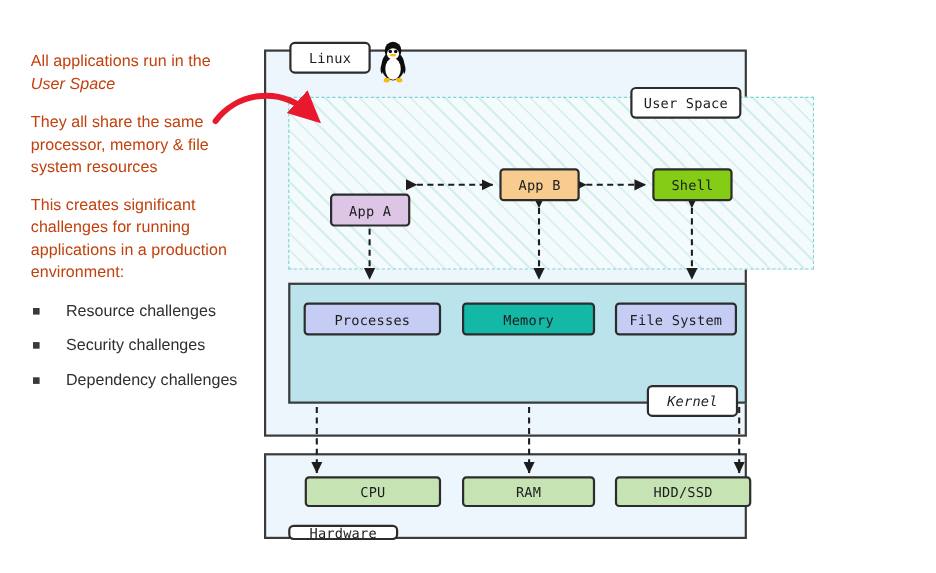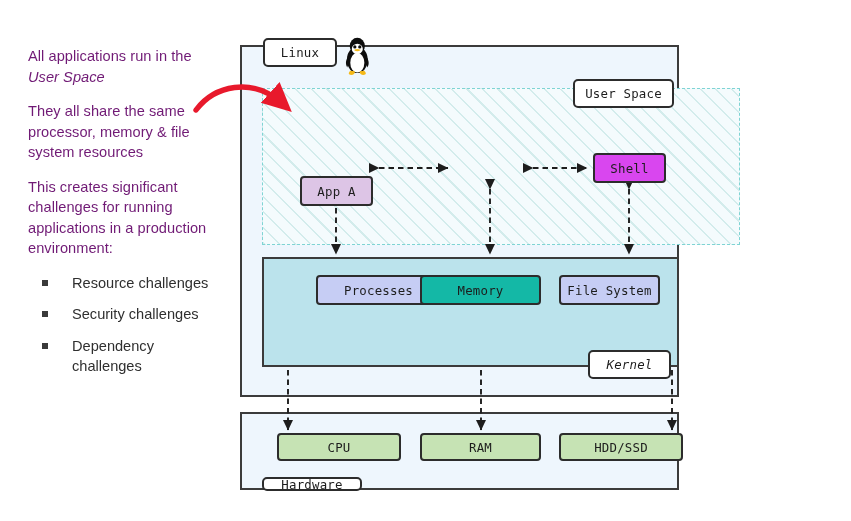--- a/index.html
+++ b/index.html
@@ -19,28 +19,28 @@
   
   #text-panel {
     position: absolute;
     left: 28px;
     top: 46px;
     width: 196px;
   }
   .para {
     font-size: 14.6px;
     line-height: 20.5px;
-    color: #701a75;
+    color: #c2410c;
     margin-bottom: 14px;
     letter-spacing: 0.05px;
   }
   .para em { font-style: italic; }
 
   #bullet-list {
-    margin: 12px;
+    margin: 0;
     padding: 0;
     list-style: none;
   }
   .bullet-item {
     position: relative;
     padding-left: 32px;
     font-size: 14.6px;
     line-height: 20.5px;
     color: #2f2f2f;
     margin-bottom: 11px;
@@ -141,25 +141,25 @@
   }
 
   
   #label-linux  { left: 263px; top: 26px;  width: 74px;  height: 29px; }
   #label-userspace { left: 573px; top: 67px; width: 101px; height: 29px; }
   #label-kernel { left: 588px; top: 338px; width: 83px;  height: 29px; font-style: italic; }
   #label-hardware { left: 262px; top: 465px; width: 100px; height: 14px; }
 
   #node-app-a { left: 300px; top: 141px; width: 73px; height: 30px; background: #ddc5e6; margin-top: 23px; }
   #node-app-b { left: 454px; top: 141px; width: 73px; height: 30px; background: #f8cb8f; }
-  #node-shell { left: 593px; top: 141px; width: 73px; height: 30px; background: #d946ef; }
-
-  #node-processes  { left: 276px; top: 263px; width: 125px; height: 30px; background: #c6cdf4; margin-left: 40px; }
+  #node-shell { left: 593px; top: 141px; width: 73px; height: 30px; background: #84cc16; }
+
+  #node-processes  { left: 276px; top: 263px; width: 125px; height: 30px; background: #c6cdf4; }
   #node-memory     { left: 420px; top: 263px; width: 121px; height: 30px; background: #14b8a6; }
-  #node-filesystem { left: 559px; top: 263px; width: 101px; height: 30px; background: #c6cdf4; }
+  #node-filesystem { left: 559px; top: 263px; width: 111px; height: 30px; background: #c6cdf4; }
 
   #node-cpu     { left: 277px; top: 421px; width: 124px; height: 28px; background: #c6e3b4; }
   #node-ram     { left: 420px; top: 421px; width: 121px; height: 28px; background: #c6e3b4; }
   #node-hddssd  { left: 559px; top: 421px; width: 124px; height: 28px; background: #c6e3b4; }
 
   
   #terminal {
     position: absolute;
     left: 687px;
     top: 126px;
@@ -266,20 +266,21 @@
       <path d="M24.6,22 Q27.4,28 24.6,32 Q22.4,28 22.6,22 z" fill="#0d0d0d"></path>
     </g>
   </svg>
 
   <div class="node label-tag" id="label-linux">Linux</div>
   <div class="node label-tag" id="label-userspace">User Space</div>
   <div class="node label-tag" id="label-kernel">Kernel</div>
   <div class="node label-tag" id="label-hardware">Hardware</div>
 
   <div class="node" id="node-app-a">App A</div>
+  <div class="node" id="node-app-b">App B</div>
   <div class="node" id="node-shell">Shell</div>
 
   <div class="node" id="node-processes">Processes</div>
   <div class="node" id="node-memory">Memory</div>
   <div class="node" id="node-filesystem">File System</div>
 
   <div class="node" id="node-cpu">CPU</div>
   <div class="node" id="node-ram">RAM</div>
   <div class="node" id="node-hddssd">HDD/SSD</div>
 

